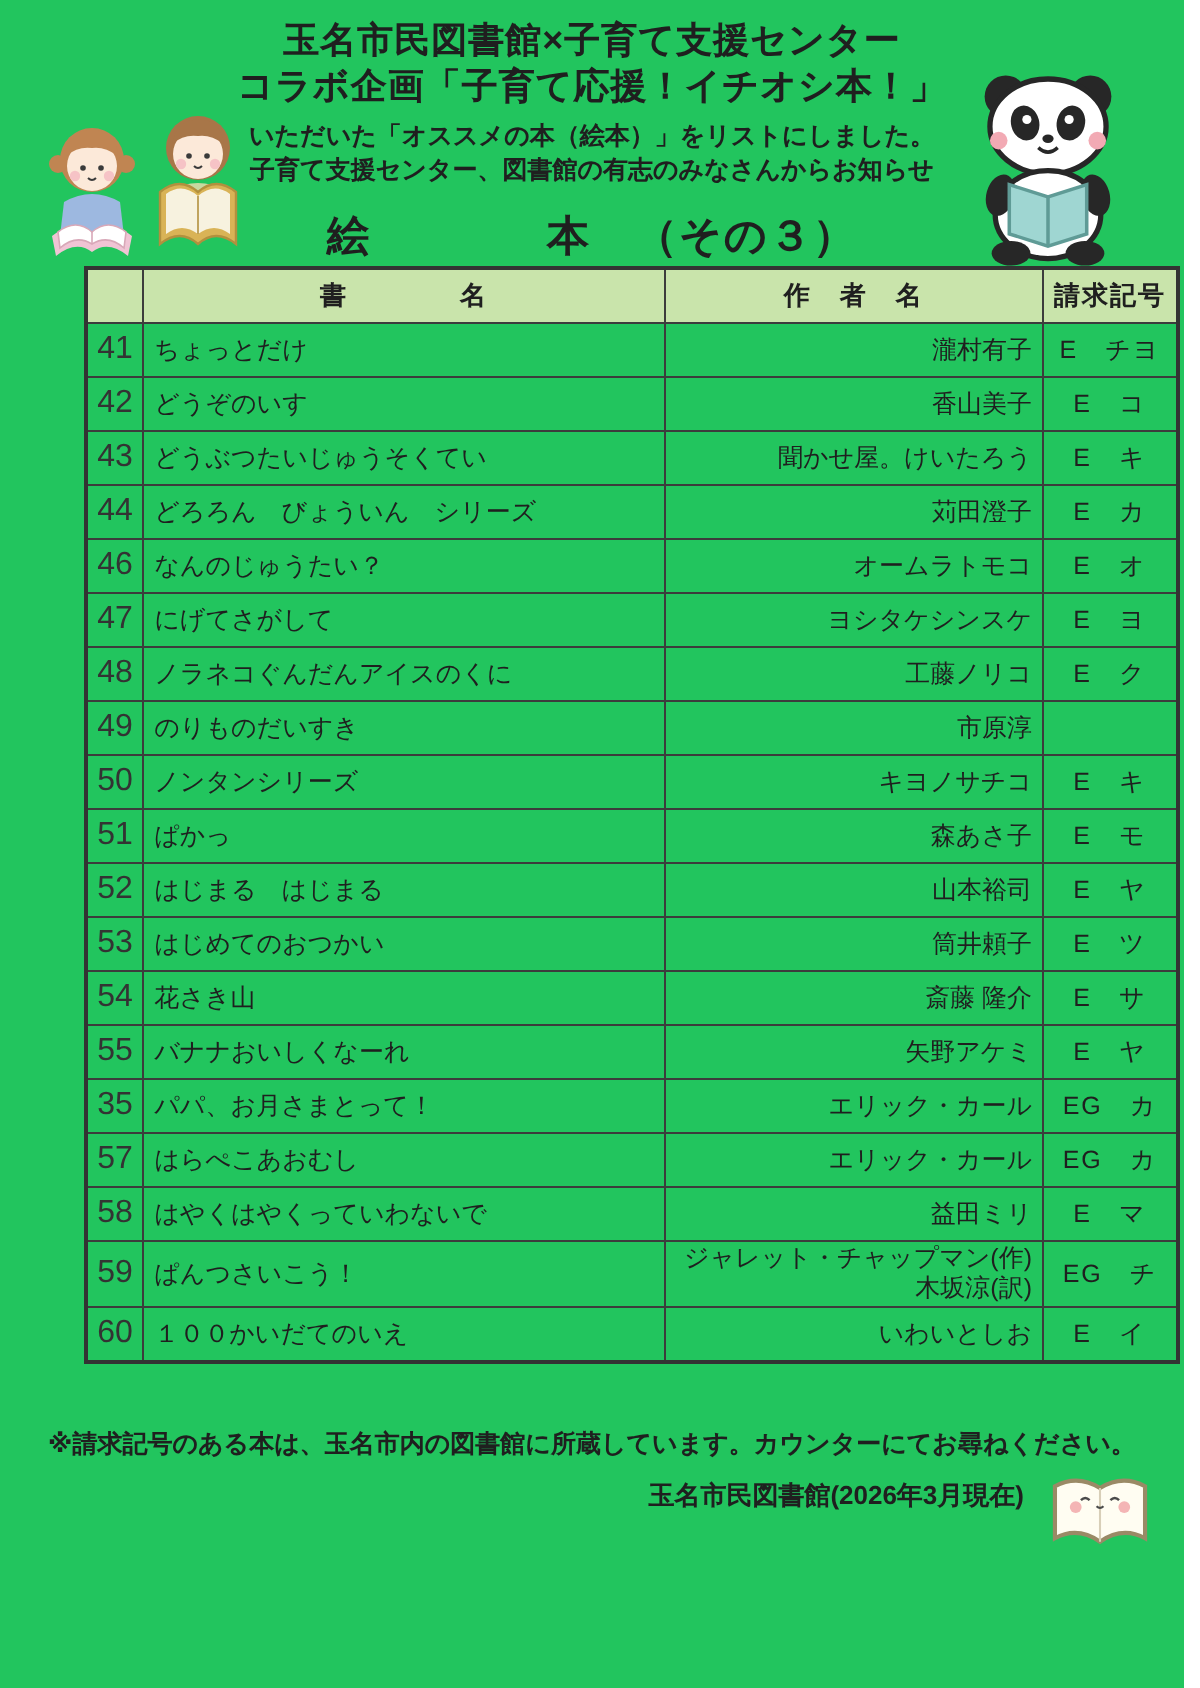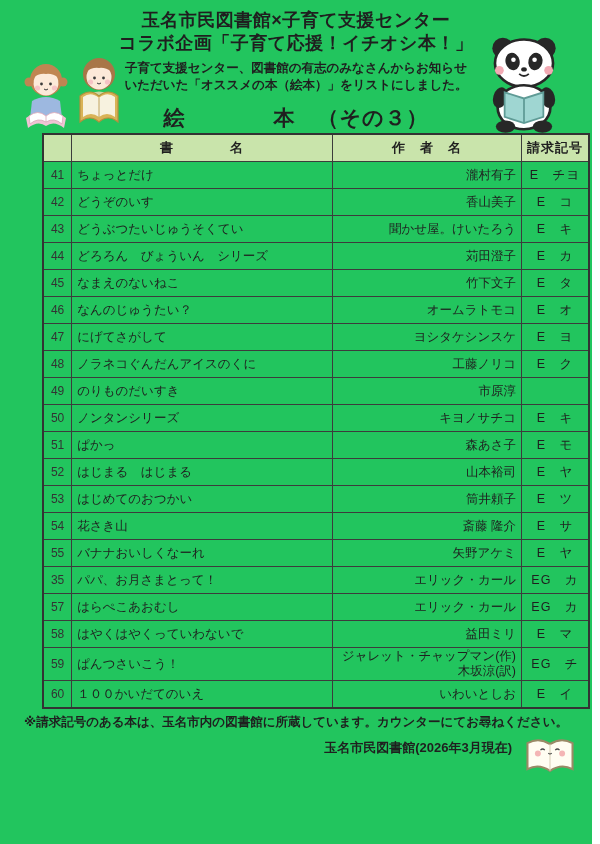--- a/index.html
+++ b/index.html
@@ -27,21 +27,21 @@
   .book-table { border:2px solid #333; }
   .book-table thead th {
     background:#c9e4ab; font-weight:bold; height:24px; text-align:center;
     font-size:13px; letter-spacing:1px;margin-top:26px;
   }
   .col-num { width:28px; }
   .col-title { width:255px; }
   .col-author { width:185px; }
   .col-call { width:66px; }
   .book-table tbody td { height:24px; }
-  td.num-cell { text-align:center; font-size:12px; color:#333; padding:1px 1px; }
+  td.num-cell { text-align:center; font-size:16px; color:#333; padding:1px 1px; }
   td.title-cell { text-align:left; }
   td.author-cell { text-align:right; white-space:pre-line; line-height:15px; }
   td.call-cell { text-align:center; letter-spacing:1px; }
 
   .footer-note {
     position:absolute; top:714px; left:0; width:100%;
     text-align:center; font-weight:bold; font-size:12.5px;
   }
   .credit {
     position:absolute; top:739px; right:80px;
@@ -110,22 +110,22 @@
     <ellipse cx="50" cy="83" rx="30" ry="25" fill="#ffffff" stroke="#272727" stroke-width="3"></ellipse>
     <ellipse cx="23" cy="72" rx="8" ry="12" fill="#272727" transform="rotate(16 23 72)"></ellipse>
     <ellipse cx="77" cy="72" rx="8" ry="12" fill="#272727" transform="rotate(-16 77 72)"></ellipse>
     <path d="M28 66 L50 73 L72 66 L72 94 L50 101 L28 94 Z" fill="#9fd6d2" stroke="#5f9b96" stroke-width="2"></path>
     <line x1="50" y1="73" x2="50" y2="101" stroke="#5f9b96" stroke-width="2"></line>
     <ellipse cx="29" cy="105" rx="11" ry="7" fill="#272727"></ellipse>
     <ellipse cx="71" cy="105" rx="11" ry="7" fill="#272727"></ellipse>
   </svg>
 
   <div class="subtitle">
+    <div>いただいた「オススメの本（絵本）」をリストにしました。</div>
     <div>子育て支援センター、図書館の有志のみなさんからお知らせ</div>
-    <div>いただいた「オススメの本（絵本）」をリストにしました。</div>
   </div>
 
   <div class="section-title">絵　　　　本　（その３）</div>
 
   <table class="book-table">
     <colgroup>
       <col class="col-num">
         <col class="col-title">
         <col class="col-author">
         <col class="col-call">
@@ -160,26 +160,20 @@
       <td class="call-cell">E　キ</td>
     </tr>
 
     <tr>
       <td class="num-cell">44</td>
       <td class="title-cell">どろろん　びょういん　シリーズ</td>
       <td class="author-cell">苅田澄子</td>
       <td class="call-cell">E　カ</td>
     </tr>
 
-    <tr>
-      <td class="num-cell">45</td>
-      <td class="title-cell">なまえのないねこ</td>
-      <td class="author-cell">竹下文子</td>
-      <td class="call-cell">E　タ</td>
-    </tr>
 
     <tr>
       <td class="num-cell">46</td>
       <td class="title-cell">なんのじゅうたい？</td>
       <td class="author-cell">オームラトモコ</td>
       <td class="call-cell">E　オ</td>
     </tr>
 
     <tr>
       <td class="num-cell">47</td>

